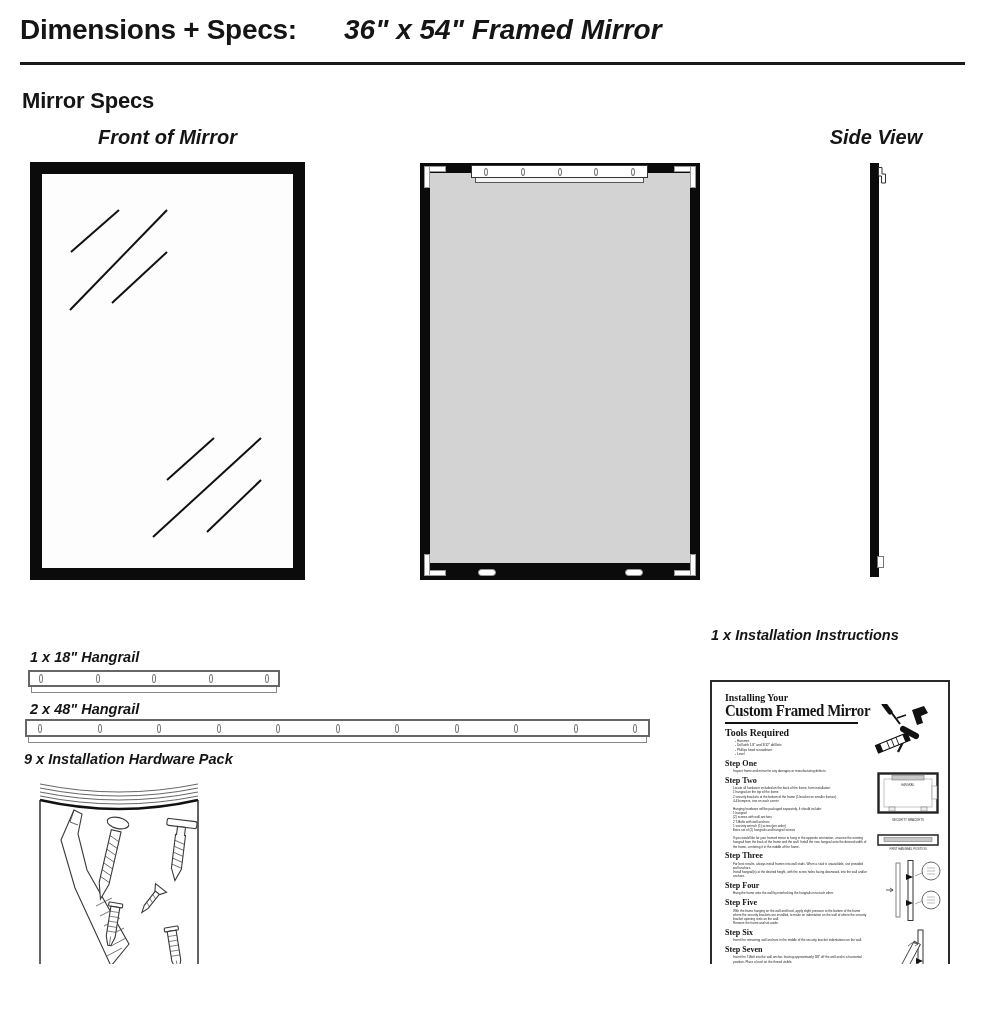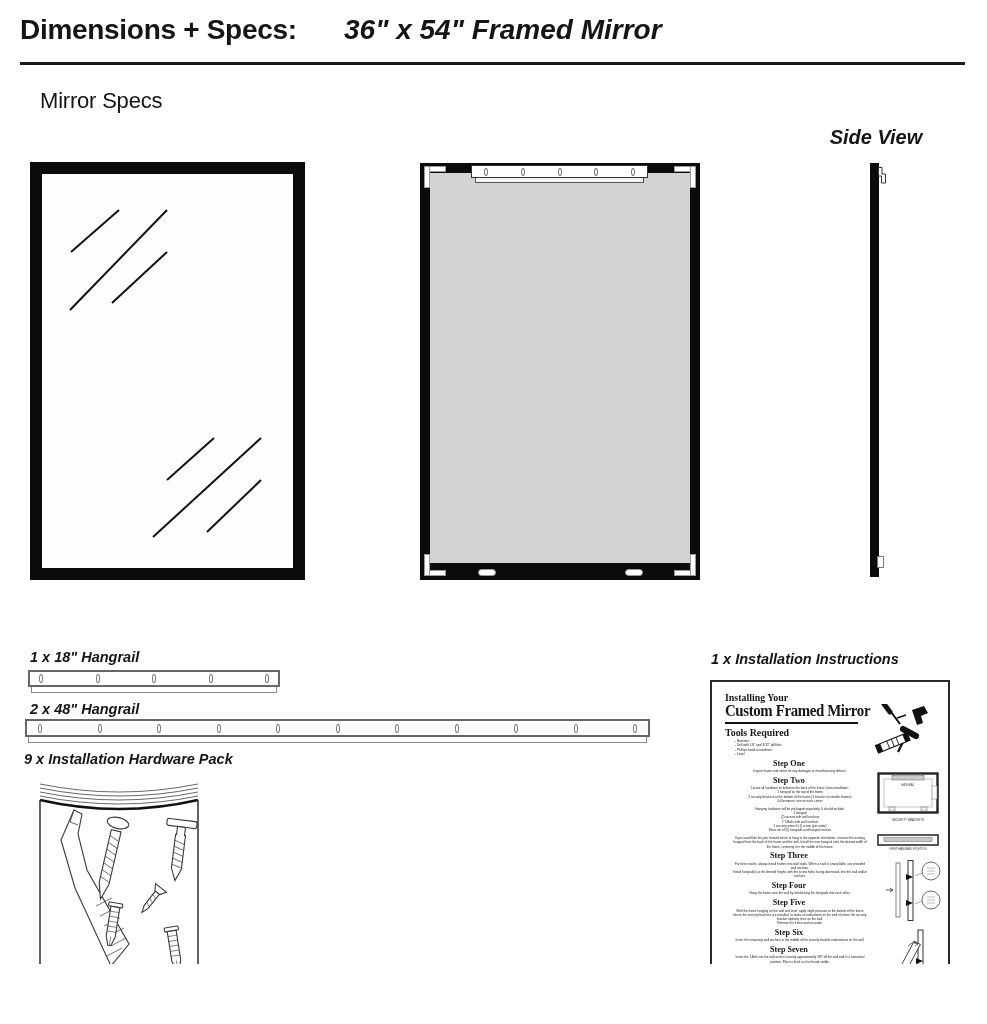--- a/index.html
+++ b/index.html
@@ -4,21 +4,21 @@
 <style>
   html,body{margin:0;padding:0;background:#fff;}
   .page{position:relative;width:987px;height:964px;background:#fff;overflow:hidden;
         font-family:"Liberation Sans",sans-serif;color:#151515;}
   .abs{position:absolute;}
 
   
   .header-title{left:20px;top:14px;font-size:28px;font-weight:600;letter-spacing:-.3px;}
   .header-product{left:344px;top:14px;font-size:28px;font-weight:700;font-style:italic;}
   .rule{left:20px;top:62px;width:945px;height:3px;background:#1a1a1a;}
-  .h2{font-size:22px;font-weight:400;letter-spacing:-.2px;margin-left:18px;}
+  .h2{font-size:22px;font-weight:700;letter-spacing:-.2px;}
   .ms{left:22px;top:88px;}
   .ih{left:22px;top:612px;font-size:24px;}
 
   
   .dlabel{font-size:20px;font-weight:700;font-style:italic;text-align:center;}
   .front-l{left:30px;top:126px;width:275px;}
   .back-l{left:420px;top:129px;width:280px;}
   .side-l{left:815px;top:126px;width:122px;}
 
   
@@ -49,41 +49,41 @@
   
   .side-bar{left:870px;top:163px;width:9px;height:414px;background:#0b0b0b;}
   .side-hook{left:878px;top:167px;}
   .side-bumper{left:877px;top:556px;width:7px;height:12px;background:#fff;border:1px solid #777;box-sizing:border-box;}
 
   
   .ilabel{font-size:14.5px;font-weight:700;font-style:italic;}
   .r18l{left:30px;top:649px;}
   .r48l{left:30px;top:701px;}
   .packl{left:24px;top:751px;}
-  .instrl{left:711px;top:627px;margin-top:24px;}
+  .instrl{left:711px;top:627px;}
   .rail{background:#fff;border:2px solid #666;box-sizing:border-box;display:flex;
         justify-content:space-between;align-items:center;}
   .rail .hole{height:9px;}
   .r18{left:28px;top:670px;width:252px;height:17px;padding:0 9px;}
   .r18lip{left:31px;top:687px;width:246px;height:6px;}
   .r48{left:25px;top:719px;width:625px;height:18px;padding:0 11px;}
   .r48lip{left:28px;top:737px;width:619px;height:6px;}
   .lip{background:#fff;border:1px solid #888;border-top:none;box-sizing:border-box;}
 
   .bag{left:30px;top:776px;}
 
   
   .sheet{left:710px;top:680px;width:240px;height:323px;background:#fff;border:2px solid #2a2a2a;box-sizing:border-box;}
   .serifc{font-family:"Liberation Serif",serif;font-weight:700;transform:scaleX(.9);transform-origin:left;white-space:nowrap;}
   .sh-t1{position:absolute;left:13px;top:9px;font-size:11px;}
   .sh-t2{position:absolute;left:13px;top:19px;font-size:16.5px;letter-spacing:-.4px;}
   .sh-ul{position:absolute;left:13px;top:40px;width:133px;height:2px;background:#111;}
   .sh-th{position:absolute;left:13px;top:44px;font-size:11px;}
   .sh-tools{position:absolute;left:23px;top:57px;width:120px;font-size:3.2px;line-height:1.35;color:#222;}
-  .sh-steps{position:absolute;left:13px;top:74px;width:142px;height:240px;overflow:hidden;text-align:center;}
+  .sh-steps{position:absolute;left:13px;top:74px;width:142px;height:240px;overflow:hidden;}
   .step-h{font-size:9px;line-height:1;margin-top:2.5px;font-family:"Liberation Serif",serif;
           font-weight:700;transform:scaleX(.9);transform-origin:left;white-space:nowrap;}
   .step-b{font-size:3.1px;line-height:1.35;color:#222;margin:1.5px 0 2px 8px;white-space:pre-line;}
   .sh-ill{position:absolute;}
   .tools-ill{left:162px;top:22px;}
   .diag1{left:165px;top:90px;}
   .cap{position:absolute;font-size:3px;color:#333;text-align:center;width:62px;}
   .cap1{left:165px;top:136px;}
   .diag2{left:165px;top:152px;}
   .cap2{left:165px;top:165px;font-size:2.8px;}
@@ -94,20 +94,21 @@
 <body>
 
 <div class="page">
 
   <div class="abs header-title">Dimensions + Specs:</div>
   <div class="abs header-product">36" x 54" Framed Mirror</div>
   <div class="abs rule"></div>
 
   <div class="abs h2 ms">Mirror Specs</div>
 
+  <div class="abs dlabel front-l">Front of Mirror</div>
   <div class="abs front-mirror">
     <div class="front-glass">
       <svg width="251" height="394" viewBox="0 0 251 394">
         <g stroke="#111" stroke-width="2">
           <line x1="29" y1="78" x2="77" y2="36"></line>
           <line x1="28" y1="136" x2="125" y2="36"></line>
           <line x1="70" y1="129" x2="125" y2="78"></line>
           <line x1="125" y1="306" x2="172" y2="264"></line>
           <line x1="111" y1="363" x2="219" y2="264"></line>
           <line x1="165" y1="358" x2="219" y2="306"></line>

